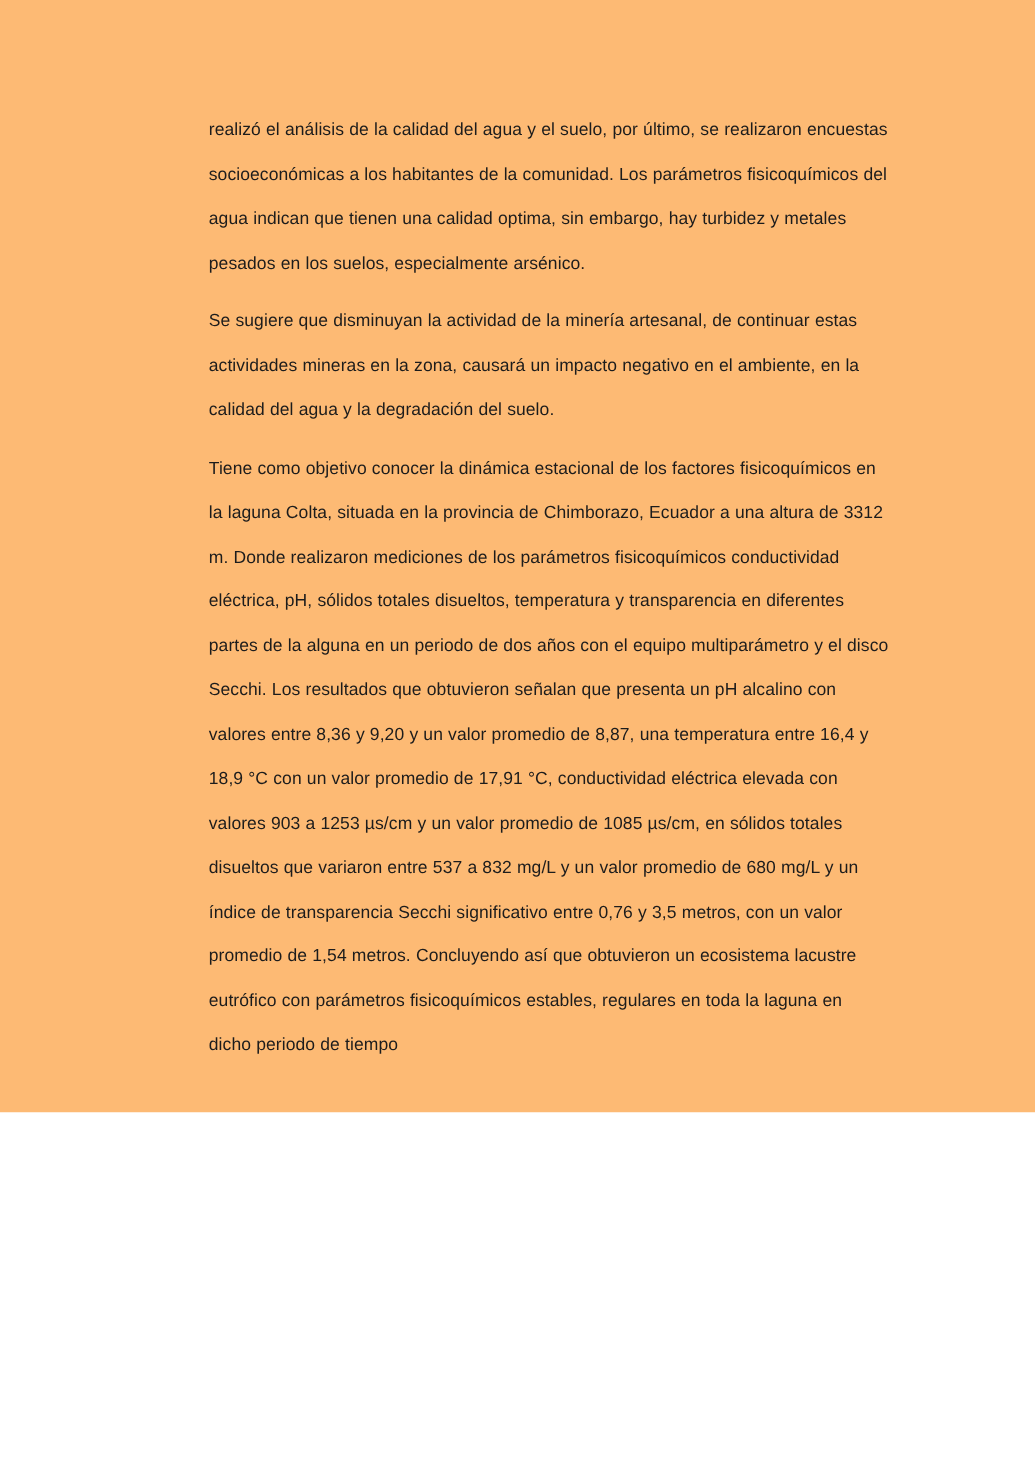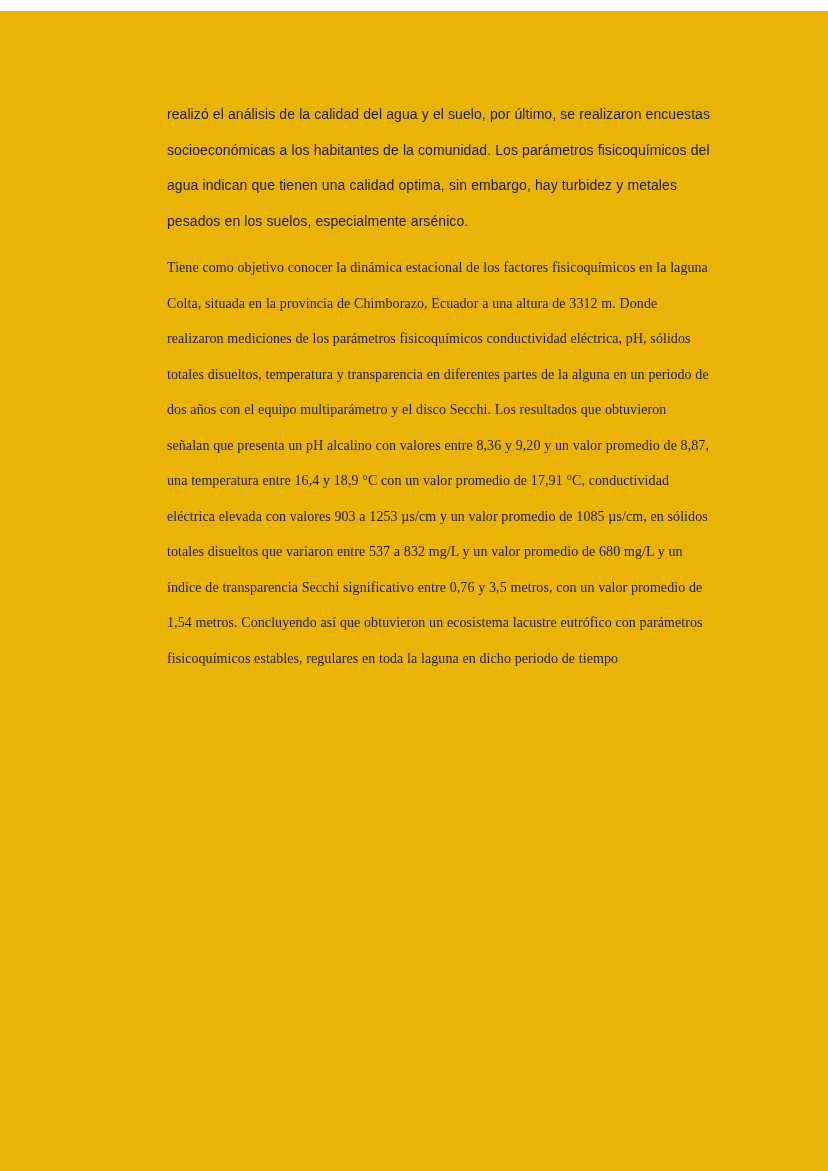--- a/index.html
+++ b/index.html
@@ -11,23 +11,23 @@
 
   body {
     font-family: "Liberation Sans", sans-serif;
     color: #1c1c1c;
     -webkit-font-smoothing: antialiased;
   }
 
   .page {
     position: relative;
     width: 828px;
-    height: 1160px;
-    margin: 11px auto;
-    background: #eab308;
+    height: 890px;
+    margin: 0 auto;
+    background: #fdba74;
     overflow: hidden;
     box-sizing: border-box;
   }
 
   .doc-body {
     position: absolute;
     left: 118px;
     top: 86px;
     width: 600px;
   }
@@ -47,29 +47,29 @@
 
   
   .para--hanging {
     padding-left: 0;
     text-indent: 49px;
     max-width: 600px;
   }
 
   .para--last {
     margin-bottom: 0;
-    font-family: Liberation Serif, serif;
   }
 </style>
 </head>
 <body>
 
 <div class="page">
   <article class="doc-body">
 
     <p class="para">realizó el análisis de la calidad del agua y el suelo, por último, se realizaron encuestas socioeconómicas a los habitantes de la comunidad. Los parámetros fisicoquímicos del agua indican que tienen una calidad optima, sin embargo, hay turbidez y metales pesados en los suelos, especialmente arsénico.</p>
 
+    <p class="para">Se sugiere que disminuyan la actividad de la minería artesanal, de continuar estas actividades mineras en la zona, causará un impacto negativo en el ambiente, en la calidad del agua y la degradación del suelo.</p>
 
 
     <p class="para para--last">Tiene como objetivo conocer la dinámica estacional de los factores fisicoquímicos en la laguna Colta, situada en la provincia de Chimborazo, Ecuador a una altura de 3312 m. Donde realizaron mediciones de los parámetros fisicoquímicos conductividad eléctrica, pH, sólidos totales disueltos, temperatura y transparencia en diferentes partes de la alguna en un periodo de dos años con el equipo multiparámetro y el disco Secchi. Los resultados que obtuvieron señalan que presenta un pH alcalino con valores entre 8,36 y 9,20 y un valor promedio de 8,87, una temperatura entre 16,4 y 18,9 °C con un valor promedio de 17,91 °C, conductividad eléctrica elevada con valores 903 a 1253 µs/cm y un valor promedio de 1085 µs/cm, en sólidos totales disueltos que variaron entre 537 a 832 mg/L y un valor promedio de 680 mg/L y un índice de transparencia Secchi significativo entre 0,76 y 3,5 metros, con un valor promedio de 1,54 metros. Concluyendo así que obtuvieron un ecosistema lacustre eutrófico con parámetros fisicoquímicos estables, regulares en toda la laguna en dicho periodo de tiempo</p>
 
   </article>
 </div>
 
 </body></html>

